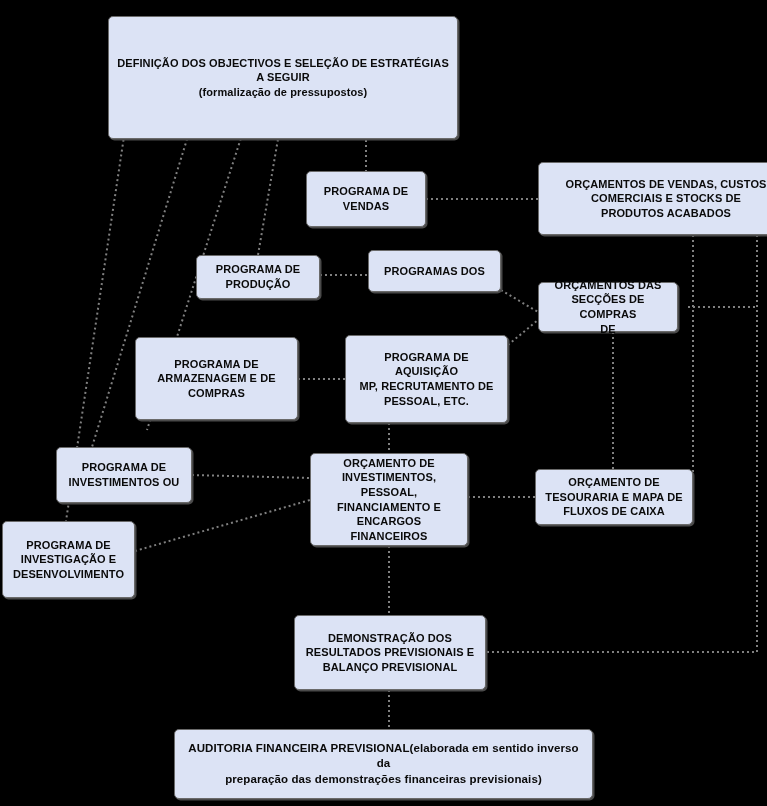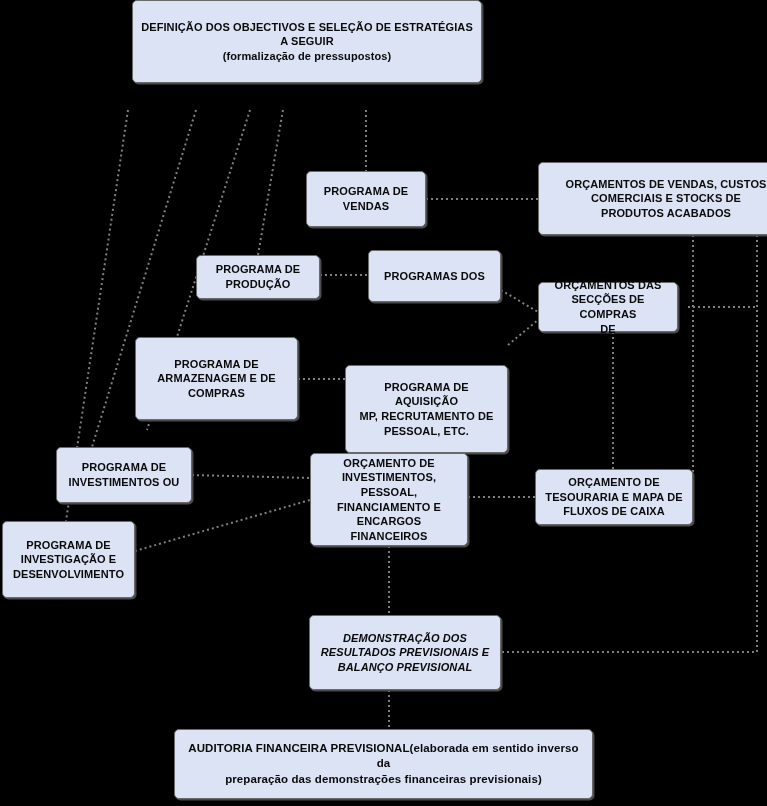--- a/index.html
+++ b/index.html
@@ -73,52 +73,52 @@
       <path d="M 613,332 L 613,469" fill="none" stroke="#808080" stroke-width="2" stroke-dasharray="2,3" stroke-linecap="butt"></path>
       <path d="M 693,235 L 693,497 L 693,497" fill="none" stroke="#808080" stroke-width="2" stroke-dasharray="2,3" stroke-linecap="butt"></path>
       <path d="M 688,307 L 757,307" fill="none" stroke="#808080" stroke-width="2" stroke-dasharray="2,3" stroke-linecap="butt"></path>
       <path d="M 757,235 L 757,652 L 486,652" fill="none" stroke="#808080" stroke-width="2" stroke-dasharray="2,3" stroke-linecap="butt"></path>
       <path d="M 389,546 L 389,615" fill="none" stroke="#808080" stroke-width="2" stroke-dasharray="2,3" stroke-linecap="butt"></path>
       <path d="M 389,690 L 389,729" fill="none" stroke="#808080" stroke-width="2" stroke-dasharray="2,3" stroke-linecap="butt"></path>
       <path d="M 693,497 L 693,497" fill="none" stroke="#808080" stroke-width="2" stroke-dasharray="2,3" stroke-linecap="butt"></path>
     </svg>
 
   <div id="node-layer">
-      <div class="node" style="left: 108px; top: 0; width: 350px; height: 83px; margin-left: 24px;">
+      <div class="node" style="left: 108px; top: 16px; width: 350px; height: 123px;">
         <span class="node-text">DEFINIÇÃO DOS OBJECTIVOS E SELEÇÃO DE ESTRATÉGIAS
 A SEGUIR
 (formalização de pressupostos)</span>
       </div>
       <div class="node" style="left: 306px; top: 171px; width: 120px; height: 56px;">
         <span class="node-text">PROGRAMA DE
 VENDAS</span>
       </div>
       <div class="node" style="left: 538px; top: 162px; width: 256px; height: 73px;">
         <span class="node-text">ORÇAMENTOS DE VENDAS, CUSTOS
 COMERCIAIS E STOCKS DE
 PRODUTOS ACABADOS</span>
       </div>
       <div class="node" style="left: 196px; top: 255px; width: 124px; height: 44px;">
         <span class="node-text">PROGRAMA DE
 PRODUÇÃO</span>
       </div>
-      <div class="node" style="left: 368px; top: 250px; width: 133px; height: 52px;">
+      <div class="node" style="left: 368px; top: 250px; width: 133px; height: 42px;">
         <span class="node-text">PROGRAMAS DOS</span>
       </div>
       <div class="node" style="left: 538px; top: 282px; width: 140px; height: 50px;">
         <span class="node-text">ORÇAMENTOS DAS
 SECÇÕES DE COMPRAS
 DE</span>
       </div>
       <div class="node" style="left: 135px; top: 337px; width: 163px; height: 83px;">
         <span class="node-text">PROGRAMA DE
 ARMAZENAGEM E DE
 COMPRAS</span>
       </div>
-      <div class="node" style="left: 345px; top: 335px; width: 163px; height: 88px; margin-top: 30px;">
+      <div class="node" style="left: 345px; top: 335px; width: 163px; height: 88px;">
         <span class="node-text">PROGRAMA DE AQUISIÇÃO
 MP, RECRUTAMENTO DE
 PESSOAL, ETC.</span>
       </div>
       <div class="node" style="left: 56px; top: 447px; width: 136px; height: 56px;">
         <span class="node-text">PROGRAMA DE
 INVESTIMENTOS OU</span>
       </div>
       <div class="node" style="left: 310px; top: 453px; width: 158px; height: 93px;">
         <span class="node-text">ORÇAMENTO DE
@@ -130,21 +130,21 @@
       <div class="node" style="left: 535px; top: 469px; width: 158px; height: 56px;">
         <span class="node-text">ORÇAMENTO DE
 TESOURARIA E MAPA DE
 FLUXOS DE CAIXA</span>
       </div>
       <div class="node" style="left: 2px; top: 521px; width: 133px; height: 77px;">
         <span class="node-text">PROGRAMA DE
 INVESTIGAÇÃO E
 DESENVOLVIMENTO</span>
       </div>
-      <div class="node" style="left: 309px; top: 615px; width: 192px; height: 75px; font-style: italic;">
+      <div class="node" style="left: 294px; top: 615px; width: 192px; height: 75px;">
         <span class="node-text">DEMONSTRAÇÃO DOS
 RESULTADOS PREVISIONAIS E
 BALANÇO PREVISIONAL</span>
       </div>
       <div class="node sentence" style="left: 174px; top: 729px; width: 419px; height: 70px;">
         <span class="node-text">AUDITORIA FINANCEIRA PREVISIONAL(elaborada em sentido inverso da
 preparação das demonstrações financeiras previsionais)</span>
       </div>
     </div>
 

